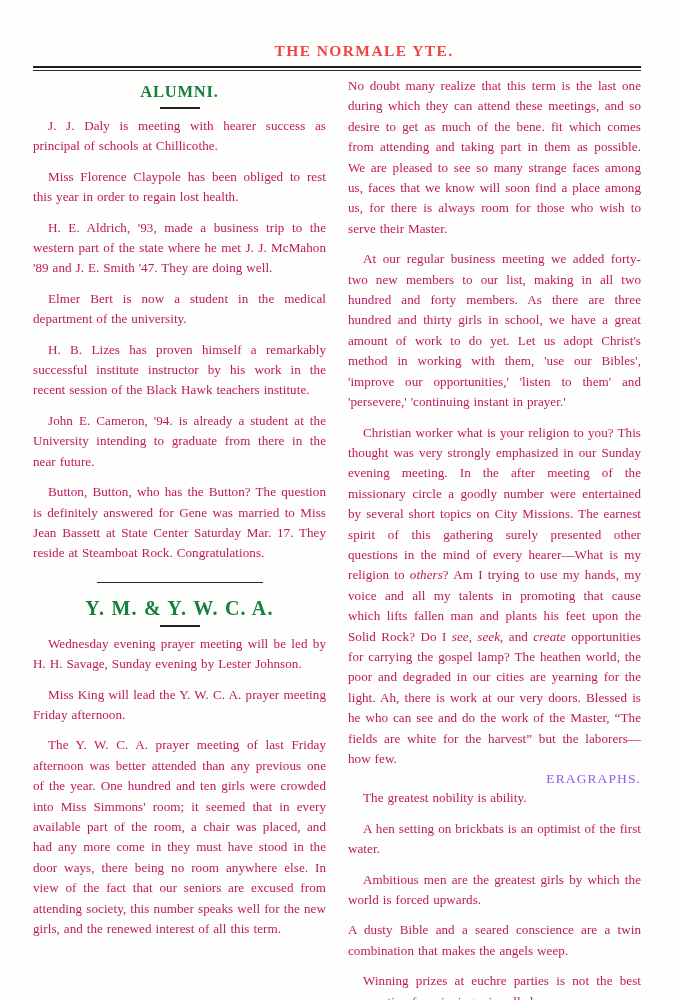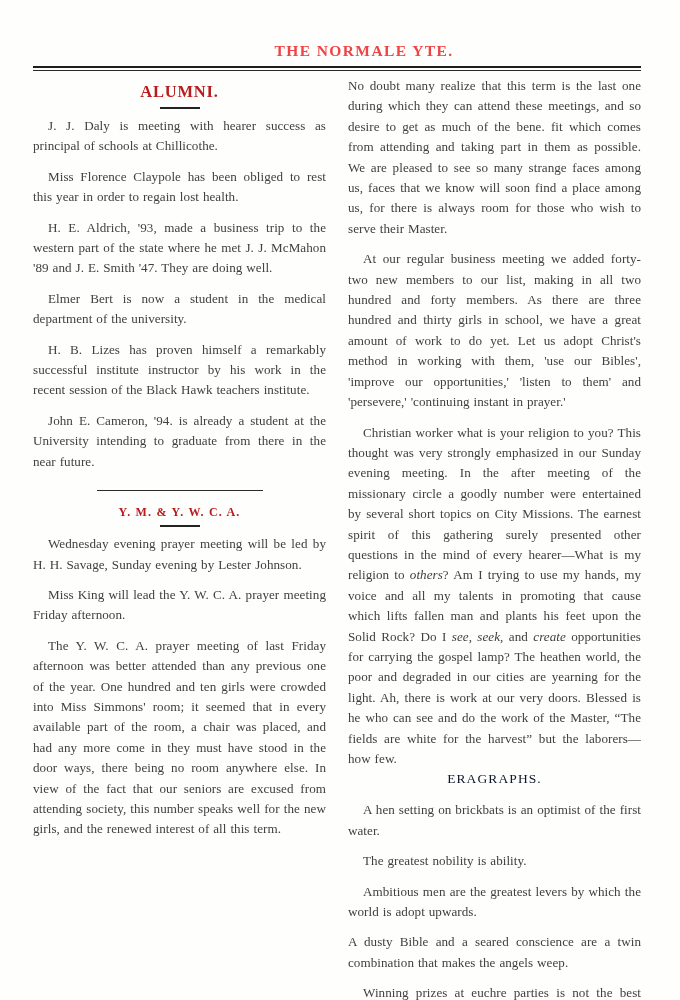--- a/index.html
+++ b/index.html
@@ -65,58 +65,58 @@
     position: relative;
   }
 
   
   .sec-head {
     text-align: center;
     font-weight: bold;
     font-size: 16.5px;
     letter-spacing: 0.8px;
     margin: 6px 0 0 0;
-    color: #b91c1c;
+    color: #15803d;
   }
   .sec-head.wide {
     letter-spacing: 1.2px;
-    font-size: 12px;
+    font-size: 20px;
   }
   .head-dash {
     width: 40px;
     height: 2px;
     background: #222;
     margin: 5px auto 7px auto;
   }
   .plain-head {
-    text-align: center;
+    text-align: right;
     font-size: 13.5px;
     letter-spacing: 1.1px;
-    margin: 2px 0 13px 0;
+    margin: 2px 0 1px 0;
     font-weight: normal;
-    color: #0f172a;
+    color: #8b5cf6;
   }
 
   
   .divider {
     width: 166px;
     height: 1px;
     background: #2b2b2b;
     margin: 18px auto 14px auto;
   }
 
   
   p.body {
     margin: 0 0 0 0;
     text-indent: 15px;
     text-align: justify;
     font-size: 13.1px;
     line-height: 20.4px;
     letter-spacing: 0.05px;
-    color: #404040;
+    color: #be185d;
     word-spacing: 0.6px;
   }
   p.body.noindent { text-indent: 0; }
   p.body + p.body { margin-top: 10px; }
   i { font-style: italic; }
 </style>
 </head>
 <body>
 
 <div class="page">
@@ -135,20 +135,21 @@
       <div>
         <div class="sec-head">ALUMNI.</div>
         <div class="head-dash"></div>
 
         <p class="body">J. J. Daly is meeting with hearer success as principal of schools at Chillicothe.</p>
         <p class="body">Miss Florence Claypole has been obliged to rest this year in order to regain lost health.</p>
         <p class="body">H. E. Aldrich, '93, made a business trip to the western part of the state where he met J. J. McMahon '89 and J. E. Smith '47. They are doing well.</p>
         <p class="body">Elmer Bert is now a student in the medical department of the university.</p>
         <p class="body">H. B. Lizes has proven himself a remarkably successful institute instructor by his work in the recent session of the Black Hawk teachers institute.</p>
         <p class="body">John E. Cameron, '94. is already a student at the University intending to graduate from there in the near future.</p>
+        <p class="body">Button, Button, who has the Button? The question is definitely answered for Gene was married to Miss Jean Bassett at State Center Saturday Mar. 17. They reside at Steamboat Rock. Congratulations.</p>
       </div>
 
       <div class="divider"></div>
 
       <div>
         <div class="sec-head wide">Y. M. &amp; Y. W. C. A.</div>
         <div class="head-dash"></div>
 
         <p class="body">Wednesday evening prayer meeting will be led by H. H. Savage, Sunday evening by Lester Johnson.</p>
         <p class="body">Miss King will lead the Y. W. C. A. prayer meeting Friday afternoon.</p>
@@ -160,23 +161,23 @@
     <div class="col">
 
       <p class="body noindent">No doubt many realize that this term is the last one during which they can attend these meetings, and so desire to get as much of the bene. fit which comes from attending and taking part in them as possible. We are pleased to see so many strange faces among us, faces that we know will soon find a place among us, for there is always room for those who wish to serve their Master.</p>
       <p class="body">At our regular business meeting we added forty-two new members to our list, making in all two hundred and forty members. As there are three hundred and thirty girls in school, we have a great amount of work to do yet. Let us adopt Christ's method in working with them, 'use our Bibles', 'improve our opportunities,' 'listen to them' and 'persevere,' 'continuing instant in prayer.'</p>
 
       <p class="body"><span>Christian worker what is your religion to you? This thought was very strongly emphasized in our Sunday evening meeting. In the after meeting of the missionary circle a goodly number were entertained by several short topics on City Missions. The earnest spirit of this gathering surely presented other questions in the mind of every hearer—What is my religion to </span><i>others</i><span>? Am I trying to use my hands, my voice and all my talents in promoting that cause which lifts fallen man and plants his feet upon the Solid Rock? Do I </span><i>see</i><span>, </span><i>seek</i><span>, and </span><i>create</i><span> opportunities for carrying the gospel lamp? The heathen world, the poor and degraded in our cities are yearning for the light. Ah, there is work at our very doors. Blessed is he who can see and do the work of the Master, “The fields are white for the harvest” but the laborers—how few.</span></p>
 
       <div>
         <div class="plain-head">ERAGRAPHS.</div>
 
+        <p class="body">The greatest nobility is ability.</p>
         <p class="body">A hen setting on brickbats is an optimist of the first water.</p>
-        <p class="body">The greatest nobility is ability.</p>
-        <p class="body">Ambitious men are the greatest levers by which the world is adopt upwards.</p>
+        <p class="body">Ambitious men are the greatest girls by which the world is forced upwards.</p>
         <p class="body noindent">A dusty Bible and a seared conscience are a twin combination that makes the angels weep.</p>
         <p class="body">Winning prizes at euchre parties is not the best preparation for winning a jewelled crown.</p>
 
       </div>
 
     </div>
 
   </div>
 </div>
 

